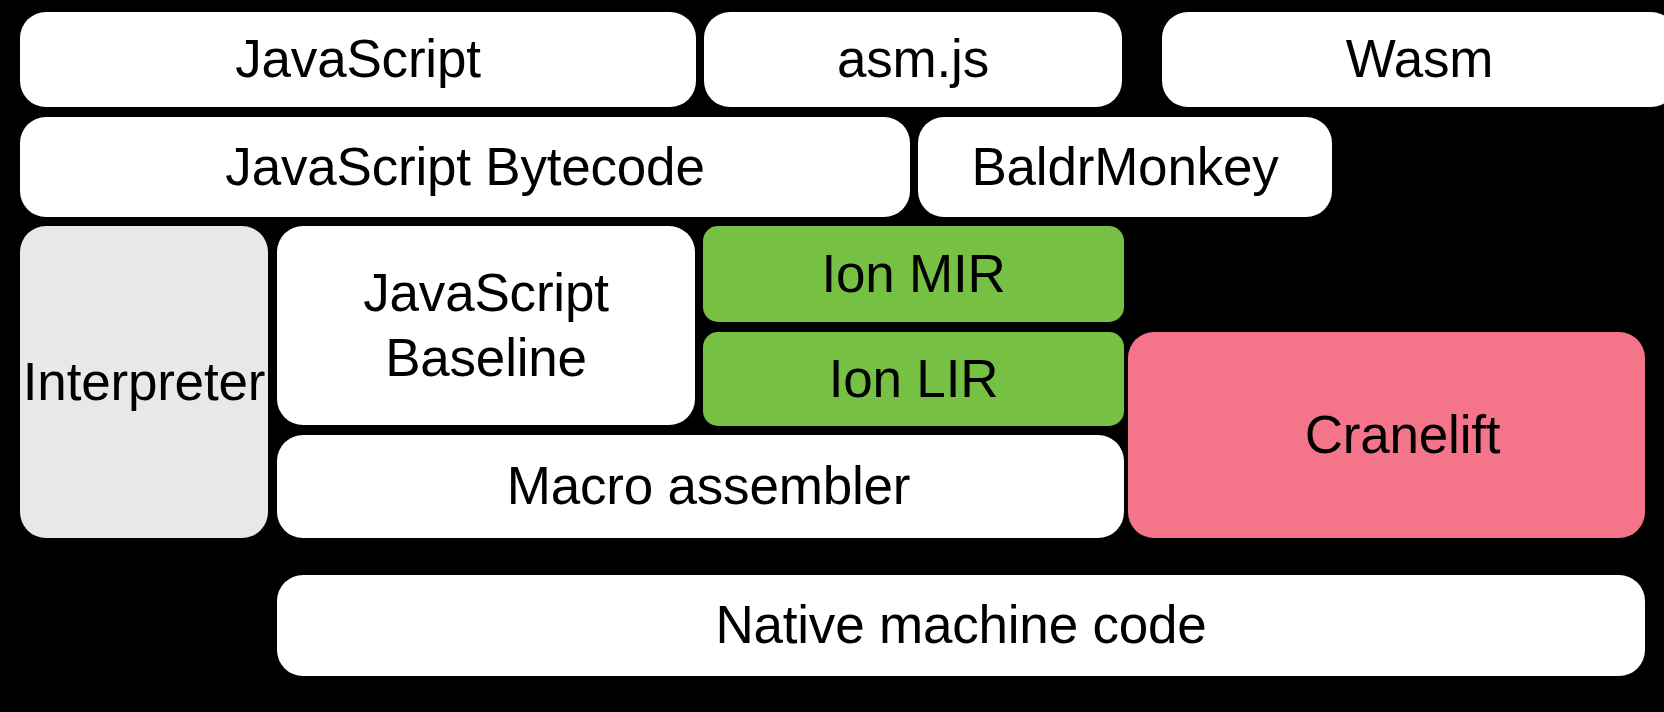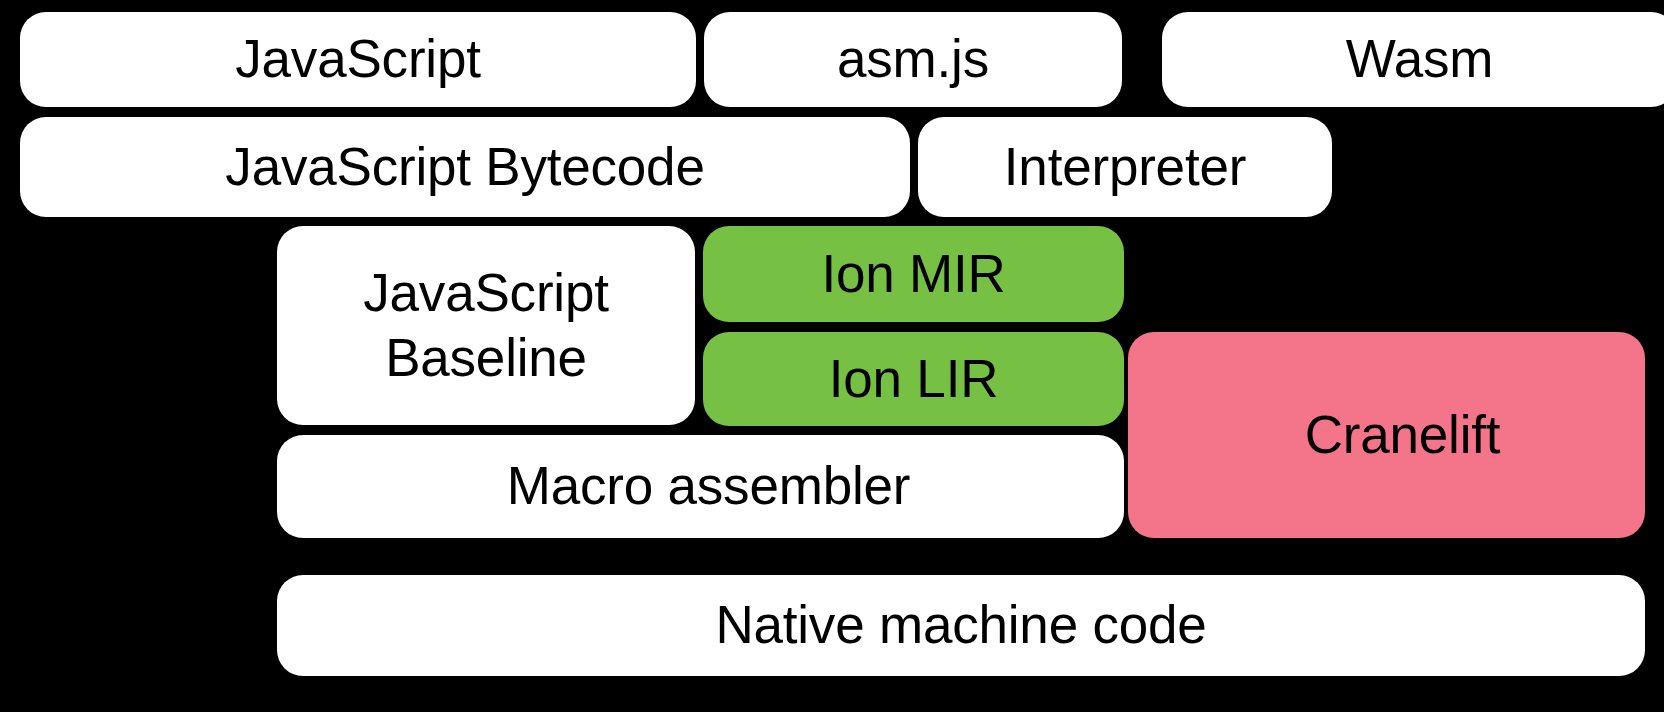--- a/index.html
+++ b/index.html
@@ -29,21 +29,21 @@
     color: #000000;
     font-family: "Liberation Sans", sans-serif;
     font-size: 53px;
     line-height: 1.22;
     letter-spacing: -0.2px;
     white-space: pre-line;
     user-select: none;
   }
   .fill-white  { background: #ffffff; }
   .fill-gray   { background: #e8e8e8; }
-  .fill-green  { background: #76c043; }
+  .fill-green  { background: #76c043; border-radius: 15px; }
   .fill-pink   { background: #f4748a; }
 
   
   #box-javascript        { left: 20px;   top: 12px;  width: 676px; height: 95px; }
   #box-asmjs             { left: 704px;  top: 12px;  width: 418px; height: 95px; }
   #box-wasm              { left: 1130px; top: 12px;  width: 515px; height: 95px; margin-left: 32px; }
 
   
   #box-js-bytecode       { left: 20px;   top: 117px; width: 890px; height: 100px; }
   #box-baldrmonkey       { left: 918px;  top: 117px; width: 414px; height: 100px; }
@@ -65,22 +65,23 @@
 <div id="diagram">
 
   <div class="box fill-white" id="box-javascript">JavaScript</div>
 
   <div class="box fill-white" id="box-asmjs">asm.js</div>
 
   <div class="box fill-white" id="box-wasm">Wasm</div>
 
   <div class="box fill-white" id="box-js-bytecode">JavaScript Bytecode</div>
 
-  <div class="box fill-white" id="box-baldrmonkey">Interpreter</div>
+  <div class="box fill-white" id="box-baldrmonkey">BaldrMonkey</div>
 
+  <div class="box fill-gray" id="box-interpreter">Interpreter</div>
 
   <div class="box fill-white" id="box-js-baseline">JavaScript
 Baseline</div>
 
   <div class="box fill-green" id="box-ion-mir">Ion MIR</div>
 
   <div class="box fill-green" id="box-ion-lir">Ion LIR</div>
 
   <div class="box fill-white" id="box-macro-assembler">Macro assembler</div>
 

